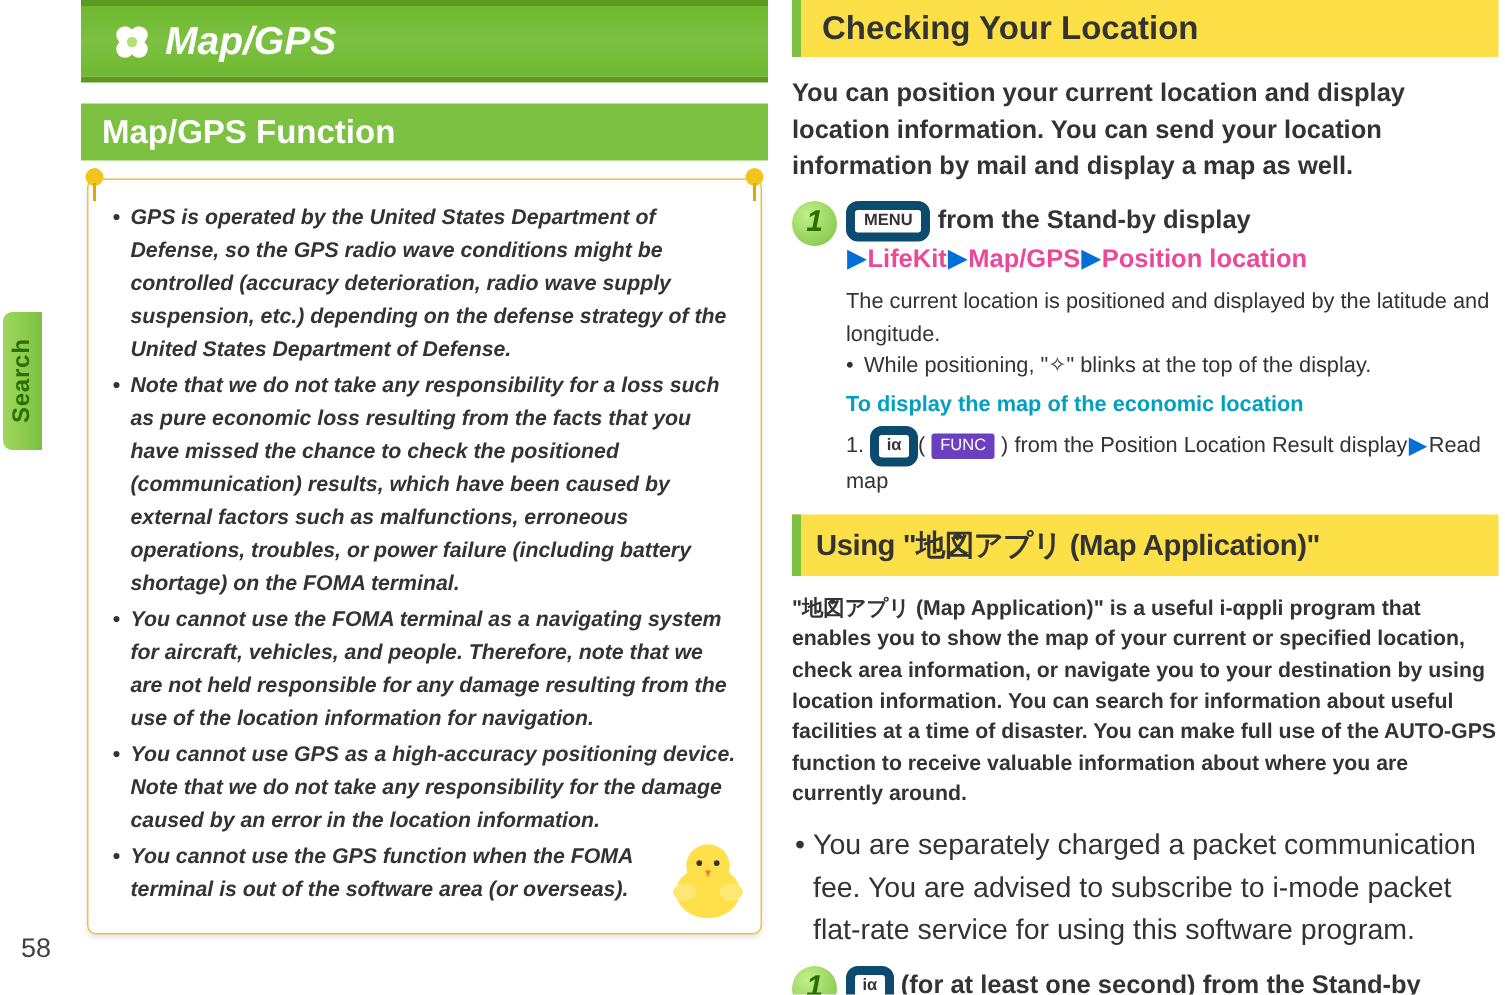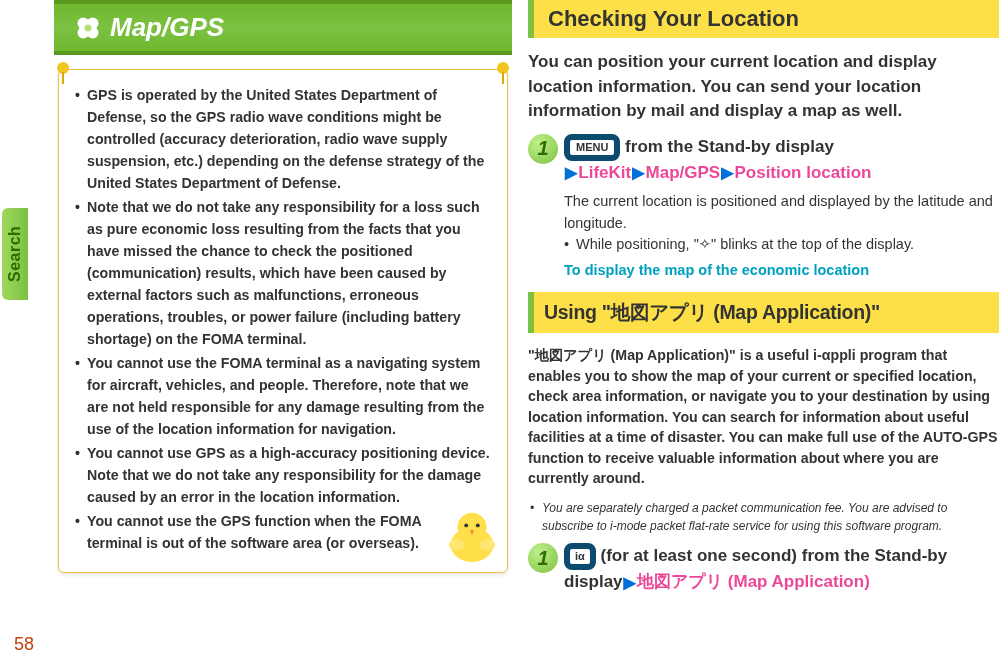--- a/index.html
+++ b/index.html
@@ -31,24 +31,24 @@
     background: linear-gradient(to bottom, #9fd85c, #7cc142);
     color: #2c6e00;
     font-weight: bold;
     font-size: 16px;
     padding: 4px 18px 4px 18px;
     border-radius: 6px 6px 0 0;
     letter-spacing: 0.5px;
   }
   .page-number {
     position: absolute;
-    bottom: 8px;
+    bottom: 20px;
     left: 14px;
     font-size: 18px;
-    color: #c2410c;
+    color: #404040;
   }
   .left-col {
     width: 470px;
     padding: 0 8px 0 4px;
   }
   .right-col {
     width: 483px;
     padding: 0 4px 0 8px;
   }
 
@@ -115,20 +115,21 @@
     list-style: none;
     font-size: 14.2px;
     line-height: 1.55;
     font-weight: bold;
     color: #333;
   }
   .note-card ul li {
     position: relative;
     padding-left: 12px;
     margin-bottom: 2px;
+    font-style: italic;
   }
   .note-card ul li::before {
     content: "•";
     position: absolute;
     left: 0;
     top: 0;
   }
   .chick {
     position: absolute;
     right: 6px;
@@ -203,26 +204,25 @@
     display: inline-block;
     background: #6a3fc0;
     color: #fff;
     padding: 0 6px;
     border-radius: 2px;
     font-size: 11px;
     vertical-align: middle;
   }
   .section-heading.using { font-size: 19.5px; padding: 7px 10px; letter-spacing: -0.3px; }
   .packet-note {
-    font-size: 12px;
+    font-size: 19px;
     line-height: 1.5;
     padding-left: 14px;
     position: relative;
     margin-top: 4px;
-    font-style: italic;
   }
   .packet-note::before {
     content: "•";
     position: absolute;
     left: 2px;
   }
 </style>
 </head>
 <body>
 
@@ -240,20 +240,21 @@
           <circle cx="8" cy="8" r="5" class="petal"></circle>
           <circle cx="16" cy="8" r="5" class="petal"></circle>
           <circle cx="8" cy="16" r="5" class="petal"></circle>
           <circle cx="16" cy="16" r="5" class="petal"></circle>
           <circle cx="12" cy="12" r="3"></circle>
         </svg>
       </span>
       <span>Map/GPS</span>
     </div>
 
+    <div class="section-heading green">Map/GPS Function</div>
 
     <div class="note-card">
       <span class="pin left">
         <svg viewBox="0 0 16 24">
             <circle cx="8" cy="6" r="6"></circle>
             <path d="M7 10 L7 22 L9 22 L9 10 Z"></path>
           </svg>
       </span>
       <span class="pin right">
         <svg viewBox="0 0 16 24">
@@ -293,20 +294,23 @@
       <div class="step-text">
         <span class="menukey">MENU</span><span> from the Stand-by display</span><br>
         <span class="tri">▶</span><span class="blue-link">LifeKit</span><span class="tri">▶</span><span class="blue-link">Map/GPS</span><span class="tri">▶</span><span class="blue-link">Position location</span>
       </div>
     </div>
 
     <div class="sub-steps">
       <div>The current location is positioned and displayed by the latitude and longitude.</div>
       <div class="note-dot">While positioning, "✧" blinks at the top of the display.</div>
       <div class="cyan-head">To display the map of the economic location</div>
+      <div>
+        <span>1. </span><span class="ikey">iα</span>( <span class="func-badge">FUNC</span> )<span> from the Position Location Result display</span><span class="tri">▶</span><span>Read map</span>
+      </div>
     </div>
 
     <div class="section-heading tab using" style="margin-top:10px">Using "地図アプリ (Map Application)"</div>
 
     <div class="rc-intro" style="font-size:14.2px">"地図アプリ (Map Application)" is a useful i-αppli program that enables you to show the map of your current or specified location, check area information, or navigate you to your destination by using location information. You can search for information about useful facilities at a time of disaster. You can make full use of the AUTO-GPS function to receive valuable information about where you are currently around.</div>
 
     <div class="packet-note">You are separately charged a packet communication fee. You are advised to subscribe to i-mode packet flat-rate service for using this software program.</div>
 
     <div class="step" style="margin-top:8px">
       <div class="step-num">1</div>

